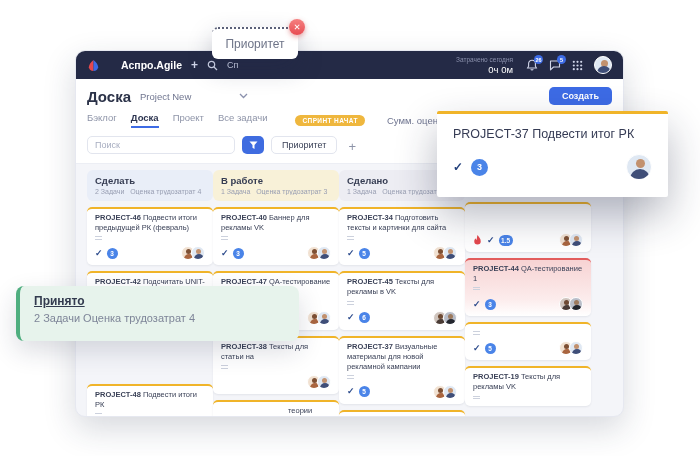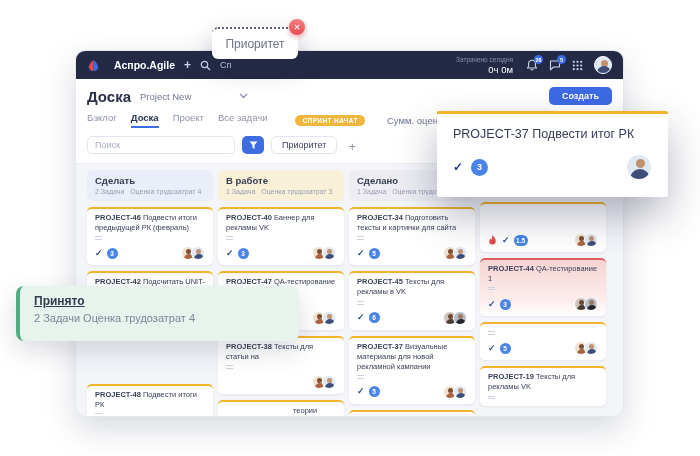--- a/index.html
+++ b/index.html
@@ -6,21 +6,21 @@
   body { background:#fff; }
   .stage { position:relative; width:700px; height:456px; background:#fff; overflow:hidden; }
 
   
   .window { position:absolute; left:75px; top:50px; width:549px; height:367px;
     background:#f4f5f9; border-radius:10px; border:1px solid #e6e8f0;
     box-shadow:0 12px 32px rgba(35,42,70,.18); overflow:hidden; }
 
   
   .navbar { height:28px; background:#242a46; display:flex; align-items:center; padding:0 11px; gap:9px; }
-  .brand { display:flex; align-items:center; gap:14px; }
+  .brand { display:flex; align-items:center; gap:21px; }
   .brand-name { color:#fff; font-size:10.5px; font-weight:700; }
   .nav-plus { color:#cfd4e8; font-size:12px; font-weight:600; }
   .nav-frag { color:#cfd4e8; font-size:9px; }
   .nav-right { margin-left:auto; display:flex; align-items:center; gap:11px; }
   .time { text-align:right; margin-right:2px; }
   .time-l { font-size:6.5px; color:#8b91ad; }
   .time-v { font-size:9.5px; color:#fff; margin-top:1px; }
   .nicon { position:relative; display:flex; }
   .nbadge { position:absolute; top:-4px; right:-5px; min-width:9px; height:9px; border-radius:5px;
     background:#3d6be5; color:#fff; font-size:5.5px; font-weight:700;
@@ -57,21 +57,21 @@
   .search { width:148px; height:18px; border:1px solid #e2e5ee; border-radius:5px; font-size:9px;
     padding:0 7px; color:#3a4157; outline:none; }
   .search::placeholder { color:#a7adc0; }
   .funnel-btn { width:22px; height:18px; background:#3f6ce0; border:none; border-radius:5px;
     display:flex; align-items:center; justify-content:center; }
   .chip { height:18px; background:#fff; border:1px solid #e2e5ee; border-radius:5px; font-size:9px;
     color:#3a4157; padding:0 10px; display:flex; align-items:center; }
   .add-btn { font-size:13px; color:#8d93a8; background:none; border:none; margin-left:4px; }
 
   
-  .board { display:flex; gap:5px; padding:6px 11px 0; align-items:flex-start; }
+  .board { display:flex; padding:6px 11px 0; align-items:flex-start; }
   .col { width:126px; flex:none; }
   .colhead { border-radius:6px; padding:5px 8px 6px; margin-bottom:6px; }
   .colhead-t { font-size:9.5px; font-weight:600; color:#353c52; }
   .colhead-m { font-size:7px; color:#989eb2; margin-top:2px; white-space:nowrap; overflow:hidden; }
   .colhead-spacer { height:26px; margin-bottom:6px; }
   .card { background:#fff; border-top:2px solid #f0b429; border-radius:5px; padding:4px 8px 5px;
     margin-bottom:6px; box-shadow:0 1px 2px rgba(30,40,70,.08); }
   .card.danger { background:linear-gradient(180deg,#f7d3d3,#fcecec 70%,#fff); border-top-color:#e25c5c; }
   .card.after-gap { margin-top:54px; }
   .card.tail .ct { padding-left:67px; }

